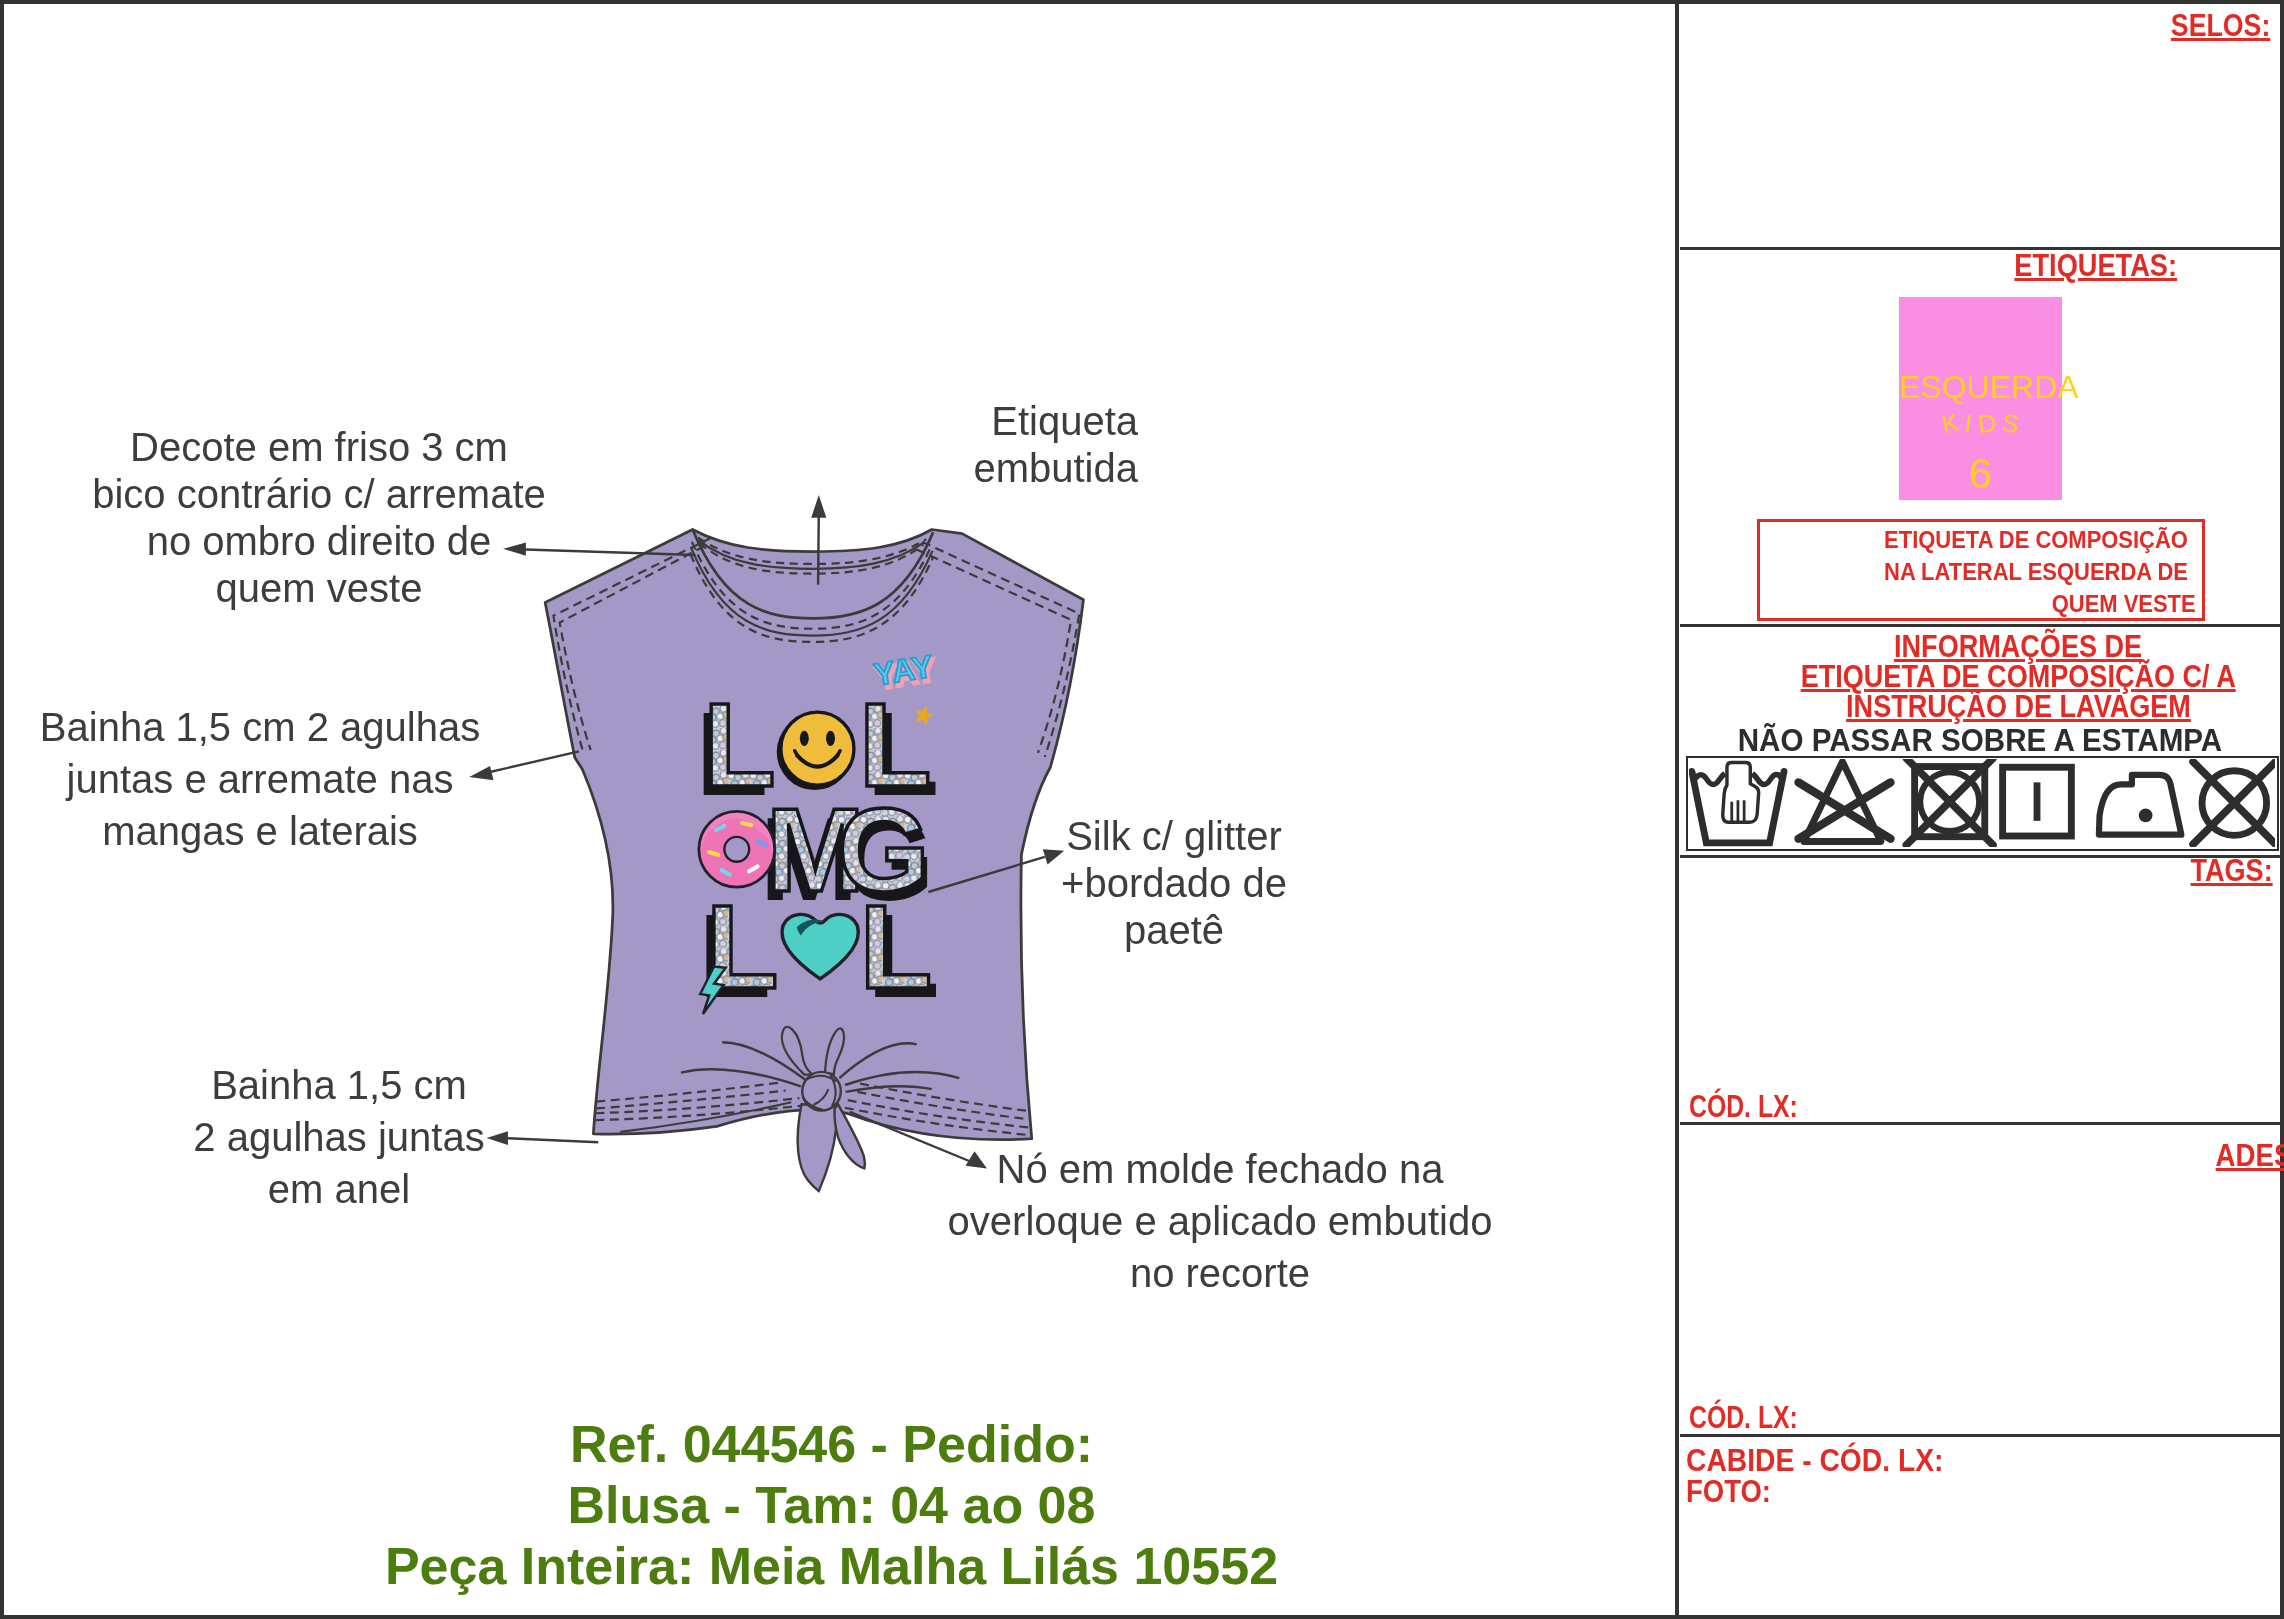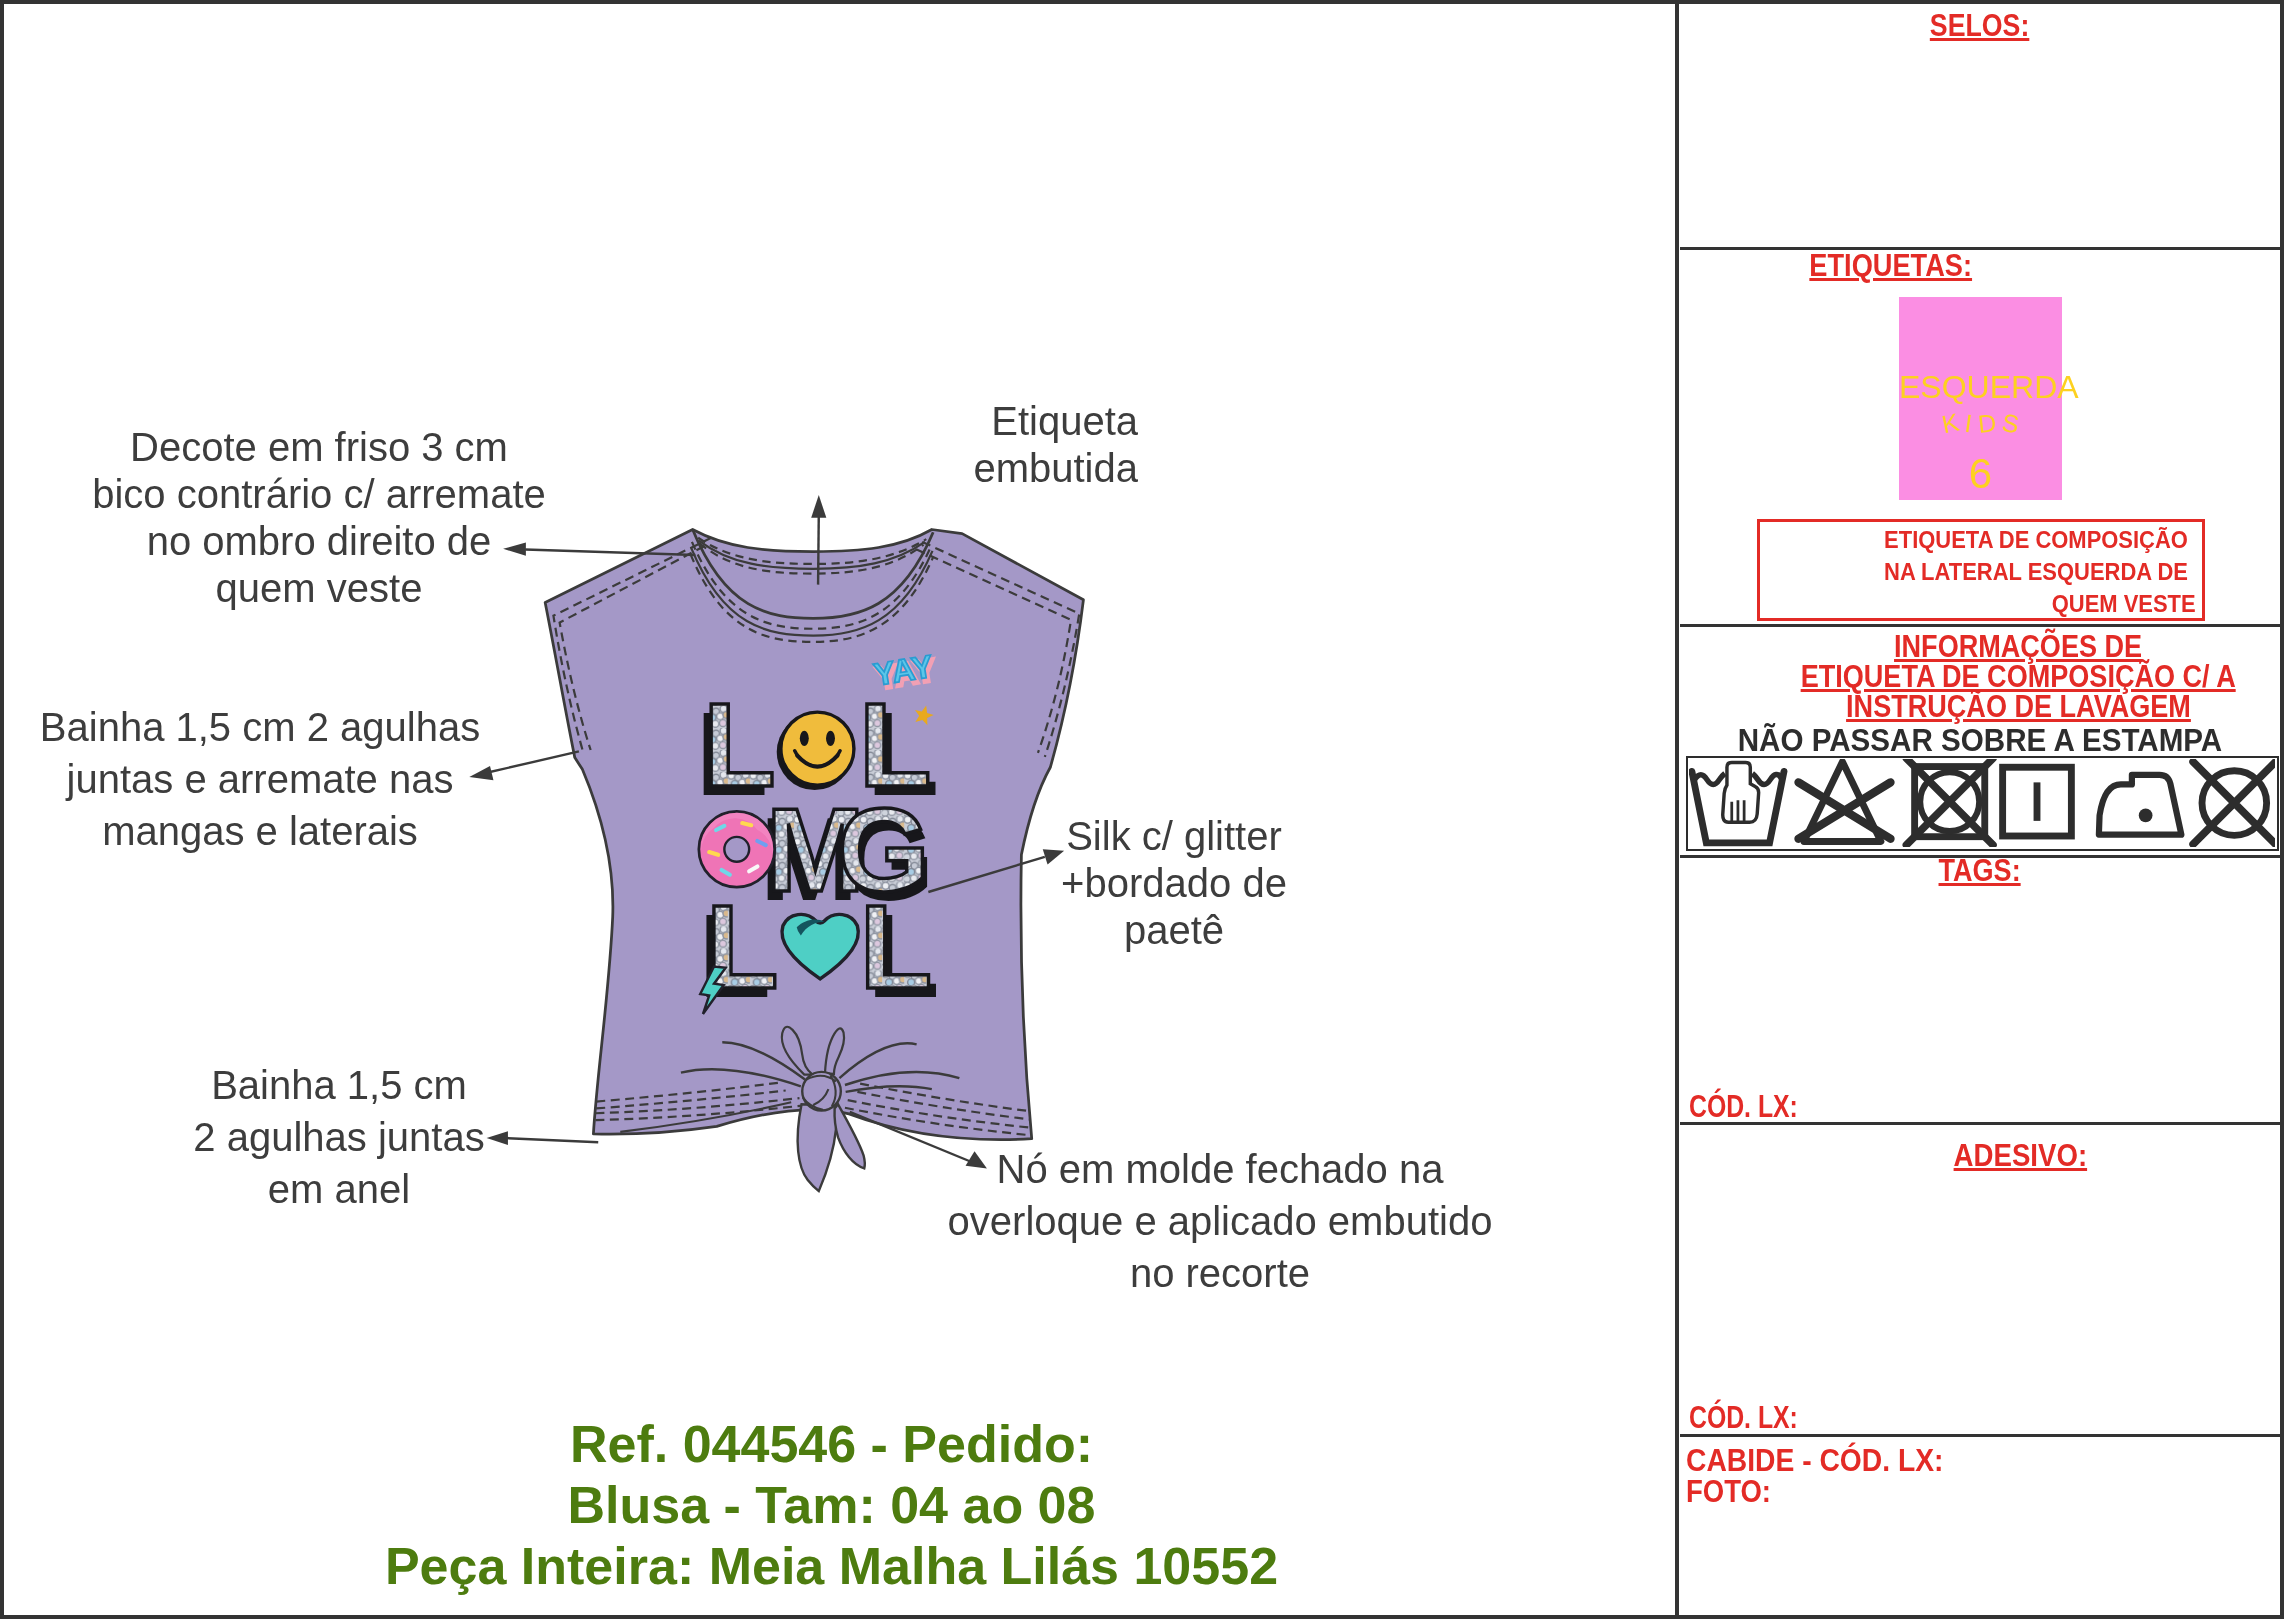--- a/index.html
+++ b/index.html
@@ -1,20 +1,20 @@
 <!DOCTYPE html>
 <html style="font-size:11px"><head>
 <meta charset="utf-8">
 <style>
   html,body{margin:0;padding:0;}
   body{width:2284px;height:1620px;position:relative;background:#fff;font-family:"Liberation Sans",sans-serif;overflow:hidden;}
   .abs{position:absolute;}
   .ann{color:#3d3d3d;font-size:40px;line-height:47px;text-align:center;white-space:nowrap;}
   .ann2{color:#3d3d3d;font-size:40px;line-height:52px;text-align:center;white-space:nowrap;}
-  .redh{color:#e32b26;font-weight:bold;font-size:32px;line-height:33px;text-align:center;}
+  .redh{color:#e32b26;font-weight:bold;font-size:32px;line-height:33px;text-align:right;}
   .redh span{display:inline-block;text-decoration:underline;transform-origin:50% 50%;}
   .redl span{display:inline-block;transform-origin:0 50%;}
   .redl{color:#e32b26;font-weight:bold;font-size:32px;line-height:33px;}
   .sq{display:inline-block;transform:scaleX(.915);transform-origin:50% 50%;}
   .sq2{display:inline-block;transform:scaleX(.873);transform-origin:50% 50%;}
 </style>
 </head>
 <body>
 
 <div class="abs" style="left:0;top:0;width:2276px;height:1611px;border:4.1px solid #333;"></div>

